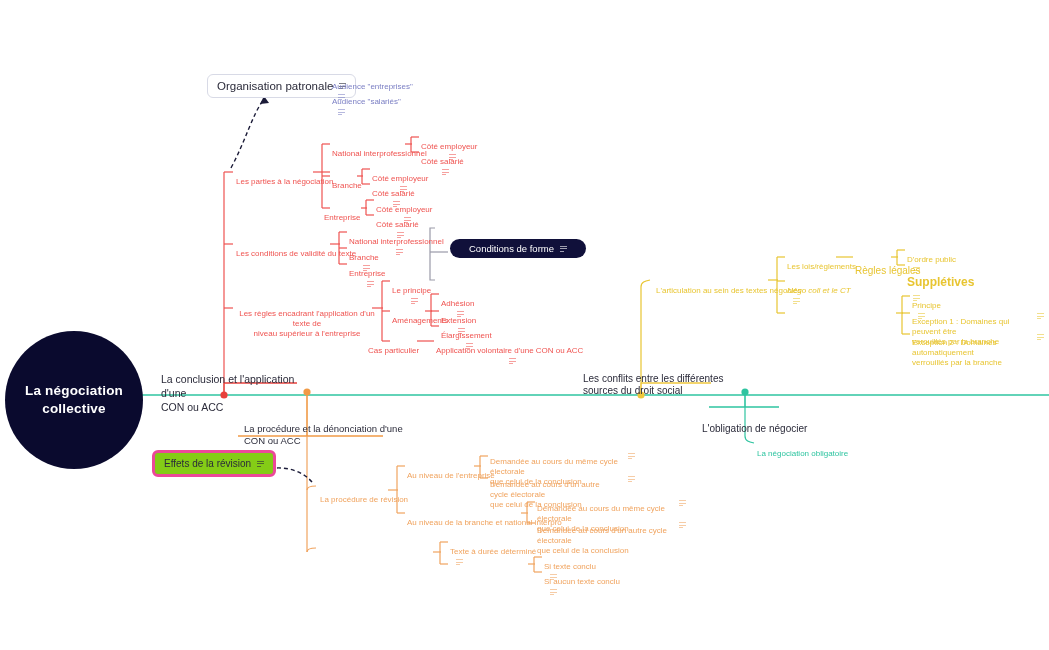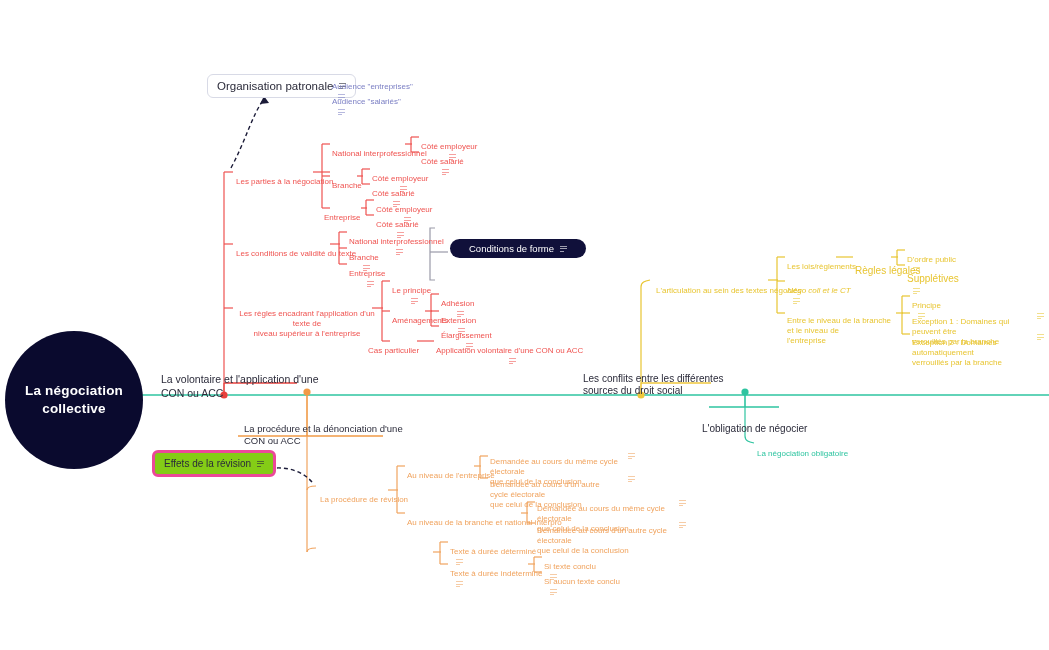--- a/index.html
+++ b/index.html
@@ -173,21 +173,21 @@
     <polygon points="254,474 263,475 260,468" fill="#1b1b38"></polygon>
   </svg>
 
   <div id="root-circle">
     <span>La
 négociation
 collective</span>
   </div>
 
   <div class="node c-dark" style="left:161px;top:359px;font-size:10.5px;width:160px;">
-    <span class="txt">La volontaire et l'application d'une
+    <span class="txt">La conclusion et l'application d'une
 CON ou ACC</span>
   </div>
 
   <div class="node c-dark" style="left:583px;top:360px;font-size:10px;width:150px;">
     <span class="txt">Les conflits entre les différentes
 sources du droit social</span>
   </div>
 
   <div class="node c-dark" style="left:702px;top:410px;font-size:10px;width:170px;">
     <span class="txt">L'obligation de négocier</span>
@@ -327,31 +327,27 @@
   <div class="node c-yel" style="left:787px;top:252px;font-size:8px;">
     <span class="txt">Les lois/règlements</span>
   </div>
   <div class="node c-yel" style="left:855px;top:252px;font-size:10px;">
     <span class="txt">Règles légales</span>
   </div>
   <div class="node c-yel" style="left:907px;top:245px;font-size:8px;">
     <span class="txt">D'ordre public</span>
     <span class="ic"><i></i><i></i><i></i></span>
   </div>
-  <div class="node c-yel" style="left:907px;top:260px;font-size:10px;">
+  <div class="node c-yel" style="left:907px;top:260px;font-size:12px;font-weight:bold;">
     <span class="txt">Supplétives</span>
     <span class="ic"><i></i><i></i><i></i></span>
   </div>
   <div class="node c-yel" style="left:787px;top:276px;font-size:8px;font-style:italic;">
     <span class="txt">Négo coll et le CT</span>
     <span class="ic"><i></i><i></i><i></i></span>
-  </div>
-  <div class="node c-yel" style="left:787px;top:306px;font-size:8px;width:112px;">
-    <span class="txt">Entre le niveau de la branche et le niveau de
-l'entreprise</span>
   </div>
   <div class="node c-yel" style="left:912px;top:291px;font-size:8px;">
     <span class="txt">Principe</span>
     <span class="ic"><i></i><i></i><i></i></span>
   </div>
   <div class="node c-yel" style="left:912px;top:307px;font-size:8px;width:118px;">
     <span class="txt">Exception 1 : Domaines qui peuvent être
 verouillés par la branche</span>
   </div>
   <span class="ic c-yel" style="position:absolute;left:1031px;top:313px;">
@@ -417,24 +413,20 @@
   <span class="ic c-org" style="position:absolute;left:673px;top:522px;">
       <i></i>
       <i></i>
       <i></i>
     </span>
 
   <div class="node c-org" style="left:450px;top:537px;font-size:8px;">
     <span class="txt">Texte à durée déterminé</span>
     <span class="ic"><i></i><i></i><i></i></span>
   </div>
-  <div class="node c-org" style="left:450px;top:559px;font-size:8px;">
-    <span class="txt">Texte à durée indéterminé</span>
-    <span class="ic"><i></i><i></i><i></i></span>
-  </div>
   <div class="node c-org" style="left:544px;top:552px;font-size:8px;">
     <span class="txt">Si texte conclu</span>
     <span class="ic"><i></i><i></i><i></i></span>
   </div>
   <div class="node c-org" style="left:544px;top:567px;font-size:8px;">
     <span class="txt">Si aucun texte conclu</span>
     <span class="ic"><i></i><i></i><i></i></span>
   </div>
 
 </div>

